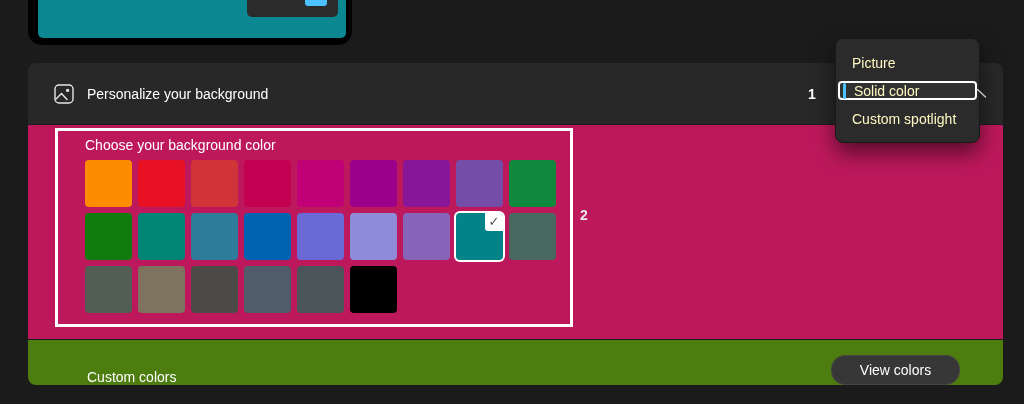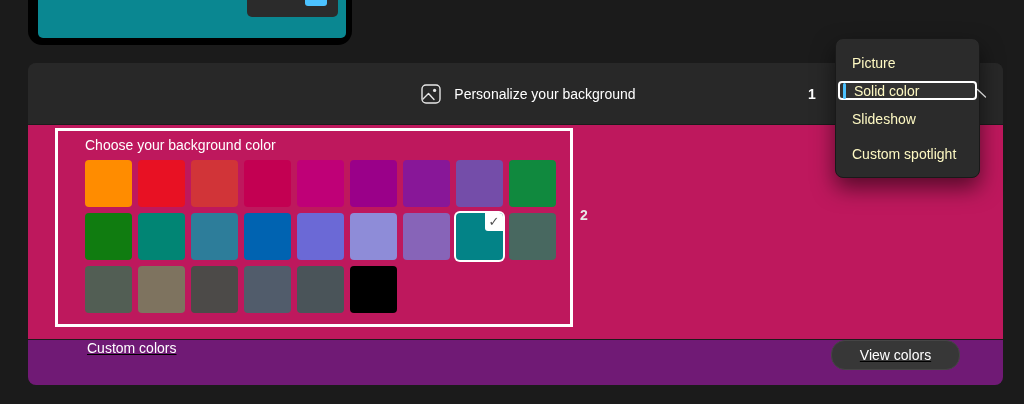--- a/index.html
+++ b/index.html
@@ -13,44 +13,44 @@
             border-radius:3px 3px 5px 5px; overflow:hidden; }
   .mini-window { position:absolute; left:209px; top:24px; width:91px; height:47px;
                  background:#2b2b2b; border-radius:5px; }
   .mini-accent { position:absolute; left:58px; top:22px; width:22px; height:14px; border-radius:3px; }
 
   
   .card { position:absolute; left:28px; top:63px; width:975px; height:322px;
           border-radius:8px; overflow:hidden; display:flex; flex-direction:column;
           background:#232323; }
   .header-row { position:relative; height:62px; flex:0 0 62px; background:#282828;
-                border-bottom:1px solid #1c1c1c; display:flex; align-items:center;justify-content:center; }
+                border-bottom:1px solid #1c1c1c; display:flex; align-items:center; }
   .icon-wrap { width:20px; height:20px; margin-left:26px; margin-right:13px; flex:0 0 auto; }
   .titles { display:flex; flex-direction:column; gap:3px; }
   .title { font-size:14px; color:#ffffff; }
   .desc { font-size:12px; color:#9c9c9c; }
   .step1 { position:absolute; left:780px; top:0; height:100%; display:flex; align-items:center;
            color:#ffffff; font-size:14px; font-weight:bold; }
 
   .grid-section { position:relative; flex:1 1 auto; background:#be185d; }
   .annotation-box { position:absolute; left:27px; top:3px; width:518px; height:199px;
                     border:3px solid #ffffff; }
   .grid-label { position:absolute; left:57px; top:12px; font-size:14px; color:#ffffff; }
   .swatch-grid { position:absolute; left:57px; top:35px; display:grid;
                  grid-template-columns:repeat(9, 47px); gap:6px; }
   .swatch { width:47px; height:47px; border-radius:4px; position:relative; }
   .swatch.selected { box-shadow:0 0 0 2px #ffffff; }
   .check-badge { position:absolute; top:0; right:0; width:18px; height:18px; background:#ffffff;
                  border-radius:0 4px 0 3px; color:#4f4f4f; font-size:13px; line-height:18px;
                  text-align:center; }
   .step2 { position:absolute; left:552px; top:82px; color:#e8e8e8; font-size:14px; font-weight:bold; }
 
-  .custom-row { flex:0 0 46px; background:#701a75; border-top:1px solid #1c1c1c;
-                display:flex; align-items:flex-start; justify-content:space-between;
-                padding:0 43px 0 59px;text-decoration:underline; }
+  .custom-row { flex:0 0 46px; background:#4d7c0f; border-top:1px solid #1c1c1c;
+                display:flex; align-items:flex-end; justify-content:space-between;
+                padding:0 43px 0 59px; }
   .custom-label { font-size:14px; color:#ffffff; }
   .view-colors-btn { width:129px; height:30px; background:#373737; border:1px solid #454545;
                      border-radius:14px; color:#ffffff; font-size:14px;
                      font-family:"Liberation Sans", sans-serif; cursor:pointer; }
 
   
   .dropdown { position:absolute; left:835px; top:38px; width:145px; background:#2b2b2b;
               border:1px solid #191919; border-radius:8px; padding:6px 0;
               box-shadow:0 10px 22px rgba(0,0,0,0.55); z-index:10; }
   .menu-item { position:relative; height:35px; display:flex; align-items:center;
@@ -133,23 +133,20 @@
 
   <div class="dropdown">
       <div class="menu-item">
         <span>Picture</span>
       </div>
       <div class="menu-item selected">
         <span class="accent-pill" style="background: rgb(76, 194, 255);"></span>
         <span>Solid color</span>
       </div>
       <div class="menu-item">
-        <span>Slideshow</span>
-      </div>
-      <div class="menu-item">
         <span>Custom spotlight</span>
       </div>
     </div>
 
   <div class="chevron">
     <svg width="13" height="13" viewBox="0 0 13 13">
       <line x1="2.5" y1="2.5" x2="10.5" y2="10" stroke="#cfcfcf" stroke-width="1.3" stroke-linecap="round"></line>
     </svg>
   </div>
 

